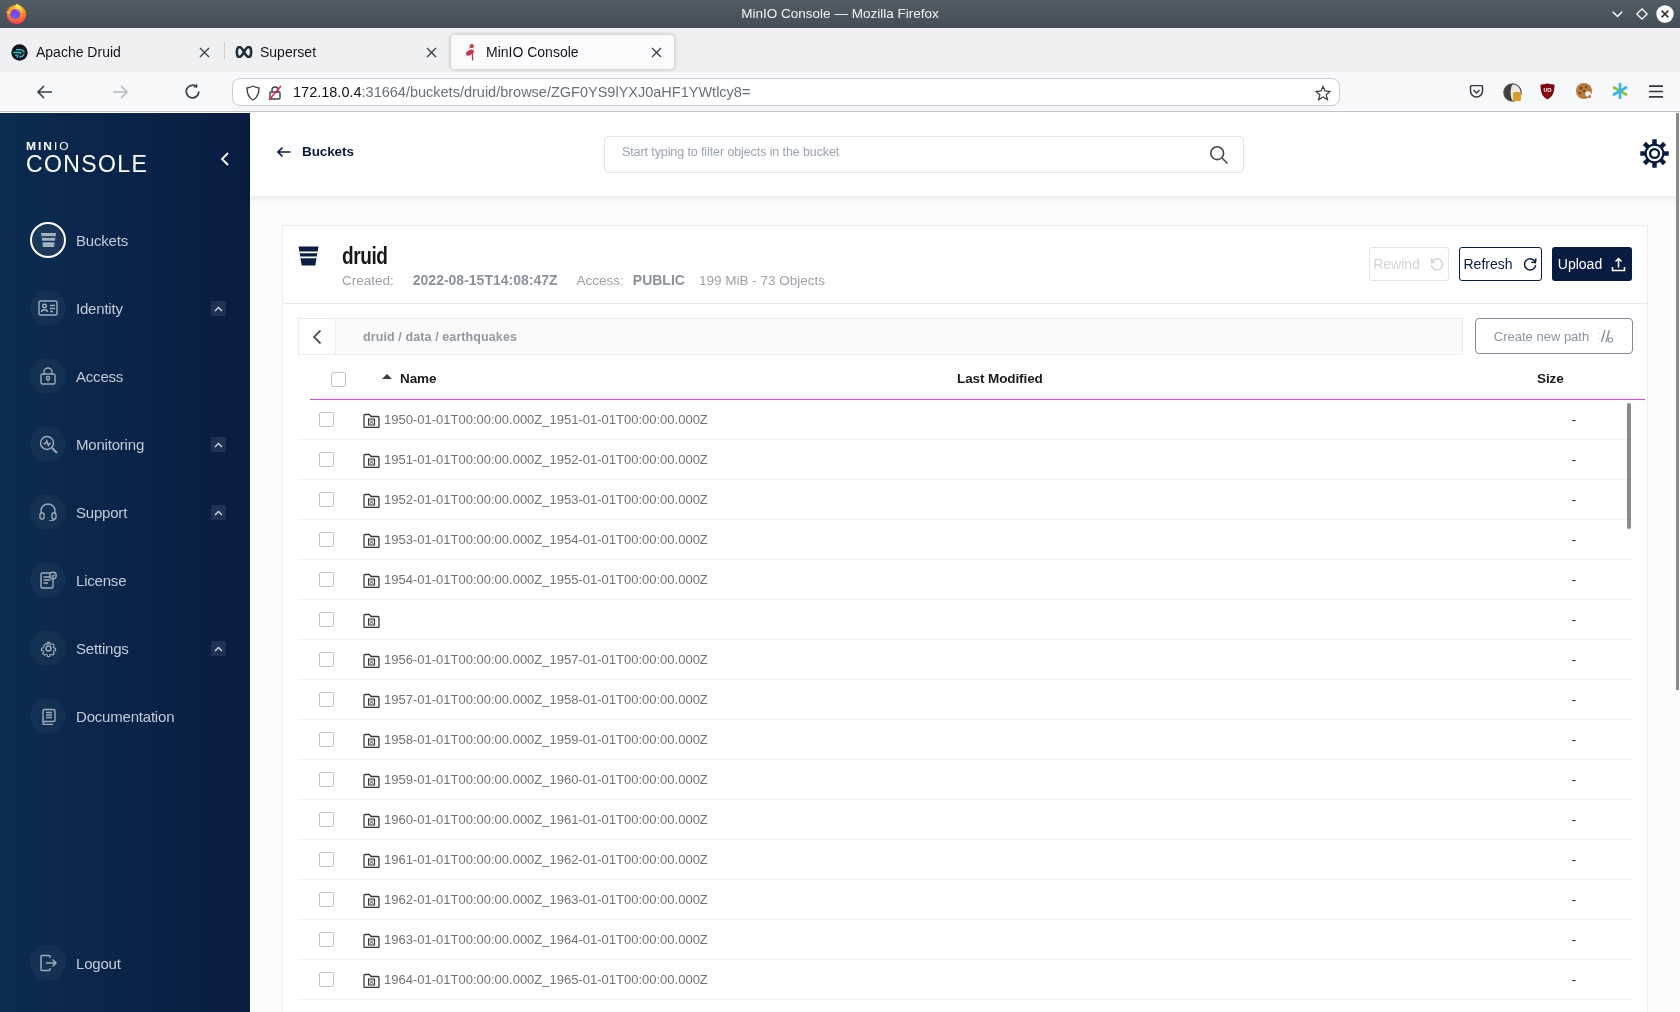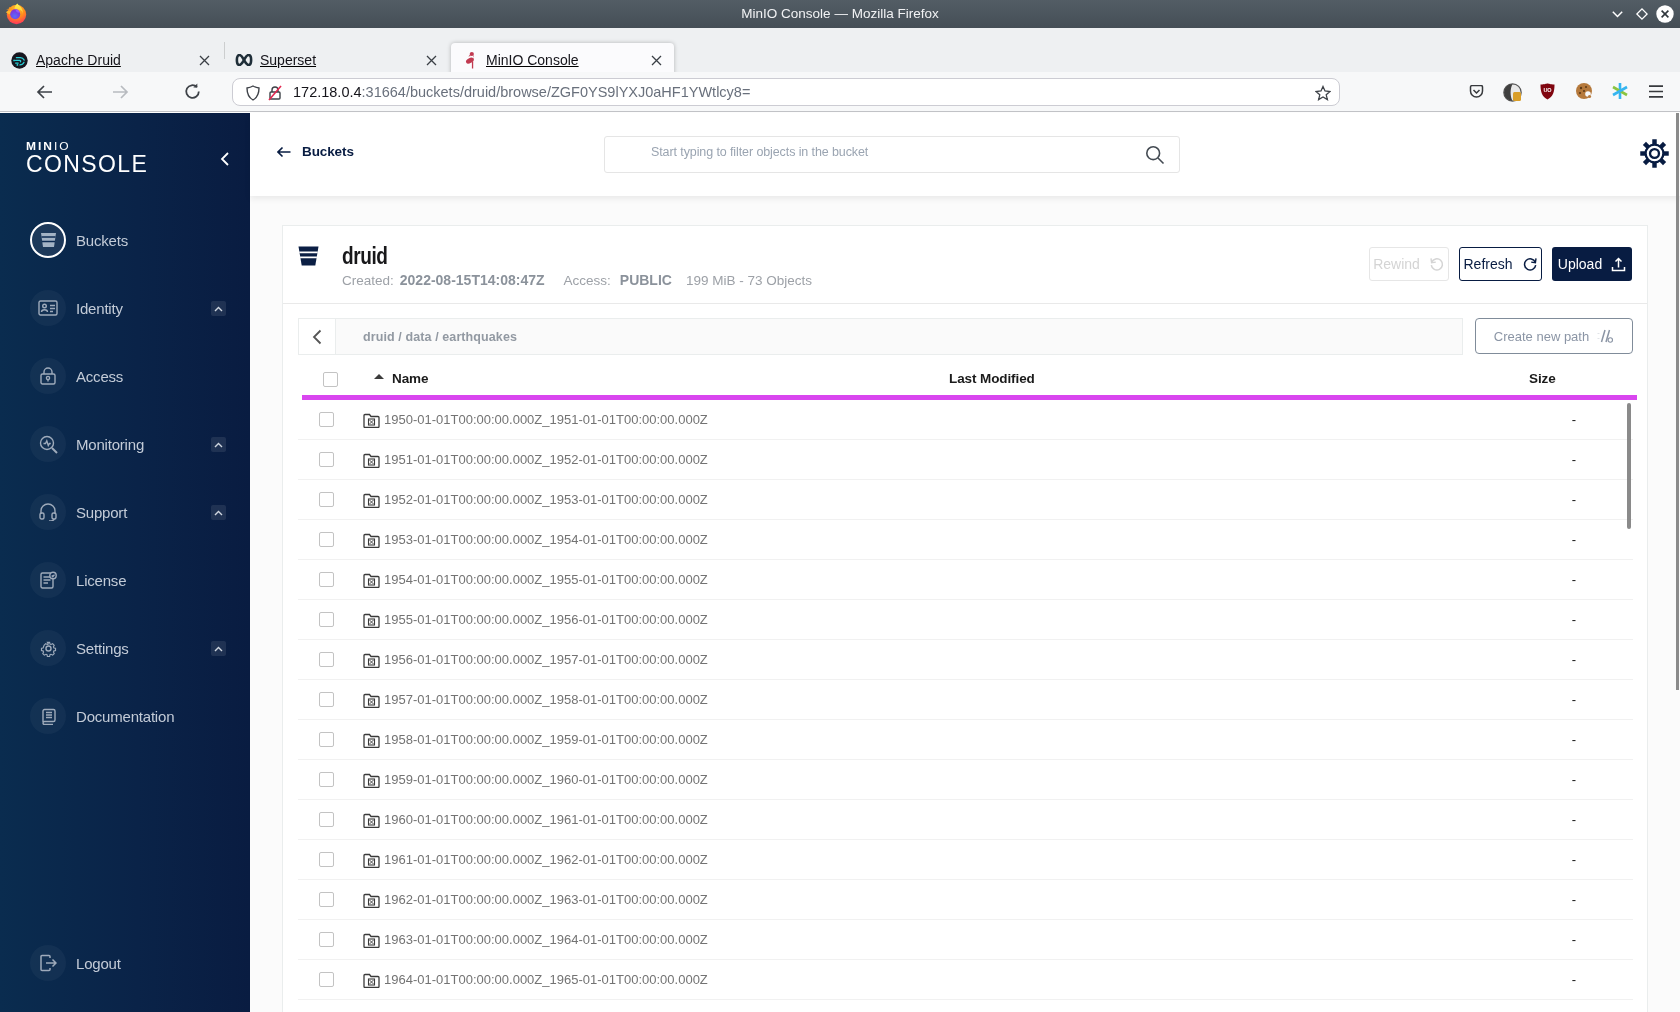--- a/index.html
+++ b/index.html
@@ -6,21 +6,21 @@
 html,body { width:1680px; height:1012px; overflow:hidden; font-family:"Liberation Sans", sans-serif; }
 body { position:relative; background:#fff; }
 
 
 .titlebar { position:absolute; left:0; top:0; width:1680px; height:28px;
   background:linear-gradient(#535d65, #454e56); }
 .titlebar .title { position:absolute; left:0; right:0; top:0; height:28px; line-height:28px;
   text-align:center; color:#f1f2f4; font-size:13.5px; }
 
 .tabbar { position:absolute; left:0; top:28px; width:1680px; height:44px; background:#eef0f2; }
-.tab { position:absolute; top:15px; height:34px; display:flex; align-items:center;text-decoration:underline; }
+.tab { position:absolute; top:7px; height:34px; display:flex; align-items:center; }
 .tab .tlabel { font-size:14px; color:#15141a; }
 .tab-active { background:#fbfbfd; border-radius:4px; box-shadow:0 0 4px rgba(0,0,0,0.25); }
 .tabsep { position:absolute; top:14px; width:1px; height:17px; background:rgba(0,0,0,0.14); }
 
 .navbar { position:absolute; left:0; top:72px; width:1680px; height:40px; background:#f7f8f9; border-bottom:1px solid #c2c3c7; }
 .urlbar { position:absolute; left:232px; top:6px; width:1108px; height:28px; background:#fff;
   border:1px solid #ccccd3; border-radius:8px; display:flex; align-items:center; }
 .urltext { font-size:14.5px; margin-left:60px; color:#69707c; white-space:nowrap; }
 .urltext b { color:#15141a; font-weight:400; }
 
@@ -41,22 +41,22 @@
 .micon.sel { border:2px solid #fff; background:rgba(255,255,255,0.08); }
 .mtext { position:absolute; left:76px; top:0; height:68px; display:flex; align-items:center;
   color:#c3cbd7; font-size:15px; letter-spacing:-0.2px; }
 .mchev { position:absolute; left:211px; top:27px; width:15px; height:15px; border-radius:2px;
   background:rgba(255,255,255,0.09); display:flex; align-items:center; justify-content:center; }
 
 .main { position:absolute; left:250px; top:0; width:1430px; height:899px; }
 .pagehead { position:absolute; left:0; top:0; width:1430px; height:83px; background:#fff;
   box-shadow:0 3px 6px rgba(0,0,0,0.07); }
 .backlink { position:absolute; left:27px; top:31px; color:#081C42; font-size:13.5px; font-weight:bold; display:flex; align-items:center; gap:11px; letter-spacing:-0.1px;}
-.search { position:absolute; left:354px; top:23px; width:576px; height:37px; background:#fff;
-  border:1px solid #e5e5e5; border-radius:3px; display:flex; align-items:center;padding-left:29px; }
+.search { position:absolute; left:354px; top:23px; width:640px; height:37px; background:#fff;
+  border:1px solid #e5e5e5; border-radius:3px; display:flex; align-items:center; }
 .search .ph { margin-left:17px; color:#9aa4b1; font-size:12.5px; letter-spacing:-0.1px; position:relative; top:-2.5px; }
 .search svg { position:absolute; right:14px; }
 
 .card { position:absolute; left:32px; top:112px; width:1366px; height:800px; background:#fff;
   border:1px solid #eaeded; }
 .bhead { position:absolute; left:0; top:0; width:100%; height:78px; border-bottom:1px solid #e9e9e9; }
 .bucketicon { position:absolute; left:15px; top:20px; }
 .bname { position:absolute; left:59px; top:17px; font-size:23.5px; font-weight:bold; color:#18181a; letter-spacing:-0.5px; transform:scaleX(0.81); transform-origin:left center; }
 .bmeta { position:absolute; left:59px; top:46px; font-size:13.5px; color:#9da1a7; }
 .bmeta b { color:#8b929b; font-size:14px; }
@@ -67,21 +67,21 @@
 .btn-sol { width:80px; background:#081C42; color:#fff; }
 
 .crumbrow { position:absolute; left:15px; top:92px; height:37px; }
 .crumbbox { position:absolute; left:0; top:0; width:1165px; height:37px; border:1px solid #eaeded; background:#fafafa; display:flex; align-items:center; }
 .crumbback { width:37px; height:35px; background:#fff; border-right:1px solid #eaeded; display:flex; align-items:center; justify-content:center; }
 .crumbtxt { margin-left:27px; color:#9299a2; font-size:12.5px; font-weight:bold; letter-spacing:0.1px; }
 .newpath { position:absolute; left:1177px; top:0; width:158px; height:36px; border:1px solid #808c9a; border-radius:4px;
   background:#fff; color:#8b95a5; font-size:13px; display:flex; align-items:center; justify-content:center; gap:8px; }
 
 .table { position:absolute; left:15px; top:133px; width:1335px; }
-.thead { position:absolute; left:4px; top:0; width:100%; height:41px; border-bottom:5px solid #d946ef; }
+.thead { position:absolute; left:12px; top:0; width:100%; height:41px; border-bottom:1px solid #d946ef; }
 .th { font-size:13.5px; font-weight:bold; color:#1b1b1b; position:absolute; top:12px; letter-spacing:-0.1px; }
 .rows { position:absolute; left:0; top:41px; width:100%; }
 .row { position:relative; width:100%; height:40px; border-bottom:1px solid #f1f1f1; }
 .cb { position:absolute; left:21px; top:12px; width:15px; height:15px; border:1px solid #c3c3c3; border-radius:2px; background:#fff; }
 .cbh { position:absolute; left:21px; top:-28px; width:15px; height:15px; border:1px solid #c3c3c3; border-radius:2px; background:#fff; }
 .fico { position:absolute; left:65px; top:12.5px; }
 .fname { position:absolute; left:86px; top:-1px; height:40px; display:flex; align-items:center; font-size:13px; color:#737373; }
 .fsize { position:absolute; left:1268px; top:-1px; height:40px; display:flex; align-items:center; justify-content:center; width:16px; font-size:13px; color:#121212; }
 
 .tscroll { position:absolute; left:1328.5px; top:44px; width:4px; height:126px; background:#8a8a8a; border-radius:2px; }
@@ -388,21 +388,21 @@
         </svg>
     </div>
 
     <div class="card">
       <div class="bhead">
         <svg class="bucketicon" width="21" height="20" viewBox="0 0 21 20">
             <path d="M0.5 0.5 H20.5 L17.3 19.5 H3.7 Z" fill="#0b1f44"></path>
             <path d="M1.3 6.3 H19.7 M2.1 11.4 H18.9" stroke="#fff" stroke-width="1.7"></path>
           </svg>
         <div class="bname">druid</div>
-        <div class="bmeta">Created:<b style="margin-left:6px">2022-08-15T14:08:47Z</b><span style="margin-left:19px">Access:</span><b style="margin-left:9px">PUBLIC</b><span style="margin-left:14px">199 MiB - 73 Objects</span></div>
+        <div class="bmeta">Created:<b style="margin-left:19px">2022-08-15T14:08:47Z</b><span style="margin-left:19px">Access:</span><b style="margin-left:9px">PUBLIC</b><span style="margin-left:14px">199 MiB - 73 Objects</span></div>
         <div class="btns">
           <div class="btn btn-dis">Rewind
             <svg width="16" height="16" viewBox="0 0 16 16" fill="none" stroke="#d4d4d4" stroke-width="1.5">
                 <path d="M2.7 6.2 a5.6 5.6 0 1 1-0.4 3"></path>
                 <path d="M2.0 2.4 L2.6 6.6 L6.8 6.1" stroke-width="1.4"></path>
               </svg>
           </div>
           <div class="btn btn-out">Refresh
             <svg width="16" height="16" viewBox="0 0 16 16" fill="none" stroke="#081C42" stroke-width="1.5">
                 <path d="M13.3 6.2 a5.6 5.6 0 1 0 0.4 3"></path>
@@ -494,21 +494,20 @@
     <div class="fname">1954-01-01T00:00:00.000Z_1955-01-01T00:00:00.000Z</div>
     <div class="fsize">-</div>
   </div>
             <div class="row">
     <div class="cb"></div>
     <svg class="fico" width="17" height="15" viewBox="0 0 17 15" fill="none" stroke="#3a3a3a" stroke-width="1.3">
       <path d="M1 13.5 V2.5 a1 1 0 0 1 1-1 h4.5 l1.5 2 h7 a1 1 0 0 1 1 1 v9 a1 1 0 0 1-1 1 h-13 a1 1 0 0 1-1-1 Z"></path>
       <rect x="5.5" y="6" width="6" height="6" stroke-width="1.1"></rect>
       <path d="M6.5 7 L10.5 11 M10.5 7 L6.5 11" stroke-width="0.9"></path>
     </svg>
-    <div class="fname">1955-01-01T00:00:00.000Z_1956-01-01T00:00:00.000Z</div>
     <div class="fsize">-</div>
   </div>
             <div class="row">
     <div class="cb"></div>
     <svg class="fico" width="17" height="15" viewBox="0 0 17 15" fill="none" stroke="#3a3a3a" stroke-width="1.3">
       <path d="M1 13.5 V2.5 a1 1 0 0 1 1-1 h4.5 l1.5 2 h7 a1 1 0 0 1 1 1 v9 a1 1 0 0 1-1 1 h-13 a1 1 0 0 1-1-1 Z"></path>
       <rect x="5.5" y="6" width="6" height="6" stroke-width="1.1"></rect>
       <path d="M6.5 7 L10.5 11 M10.5 7 L6.5 11" stroke-width="0.9"></path>
     </svg>
     <div class="fname">1956-01-01T00:00:00.000Z_1957-01-01T00:00:00.000Z</div>

